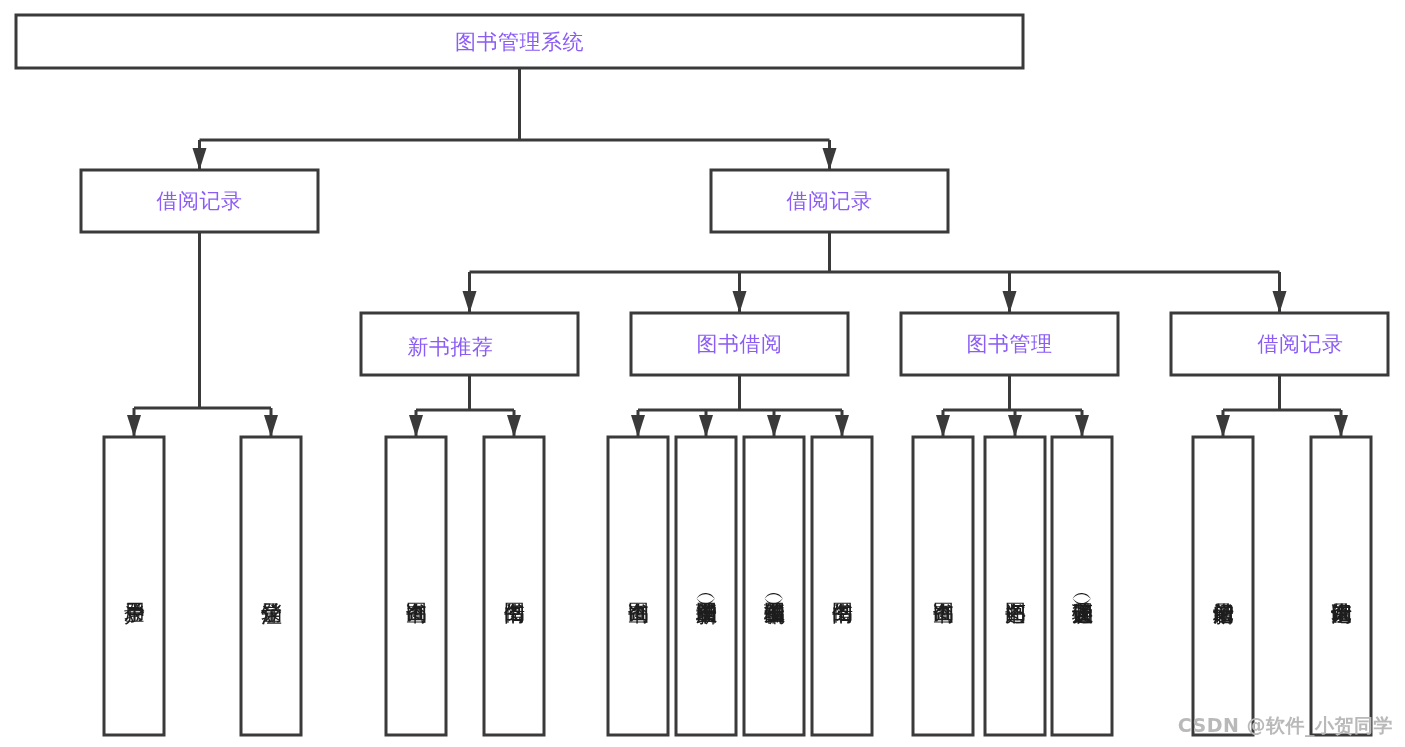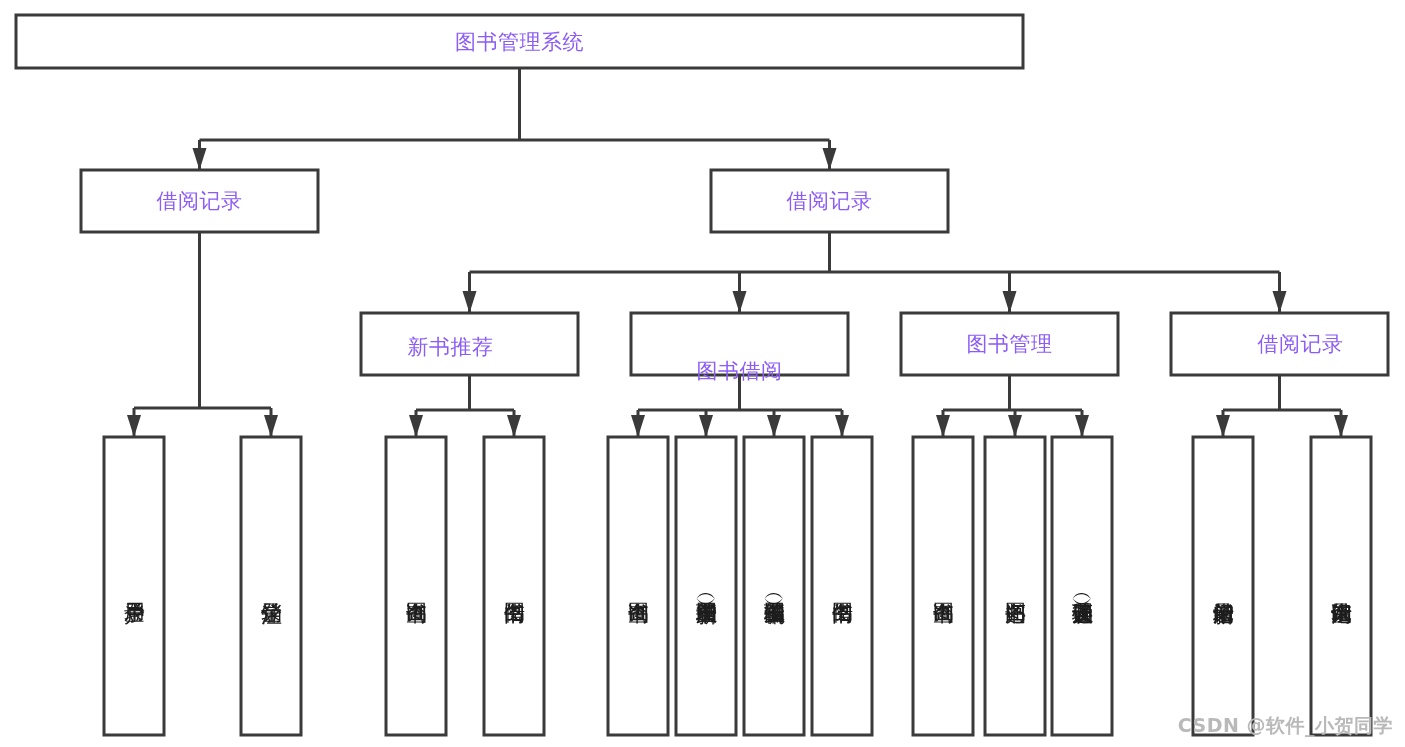--- a/index.html
+++ b/index.html
@@ -154,21 +154,21 @@
         <line x1="1341" y1="410" x2="1341" y2="437" class="connector"></line>
         <polygon points="1334,415 1348,415 1341,437" class="arrow-head"></polygon>
       </g>
   </svg>
 
   <div id="labels-layer">
       <div class="node-label-h" style="left: 16px; top: 15px; width: 1007px; height: 53px;">图书管理系统</div>
       <div class="node-label-h" style="left: 81px; top: 170px; width: 237px; height: 62px;">借阅记录</div>
       <div class="node-label-h" style="left: 711px; top: 170px; width: 237px; height: 62px;">借阅记录</div>
       <div class="node-label-h" style="left: 342px; top: 313px; width: 217px; height: 44px; margin-top: 12px;">新书推荐</div>
-      <div class="node-label-h" style="left: 631px; top: 313px; width: 217px; height: 62px; margin-top: 27px;">图书借阅</div>
+      <div class="node-label-h" style="left: 631px; top: 313px; width: 217px; height: 62px;">图书借阅</div>
       <div class="node-label-h" style="left: 901px; top: 313px; width: 217px; height: 62px;">图书管理</div>
       <div class="node-label-h" style="left: 1171px; top: 313px; width: 259px; height: 62px;">借阅记录</div>
       <div class="node-label-v" style="left: 104px; top: 437px; width: 60px; height: 298px;">用户登录</div>
       <div class="node-label-v" style="left: 241px; top: 437px; width: 60px; height: 298px;">注销登录</div>
       <div class="node-label-v" style="left: 386px; top: 437px; width: 60px; height: 298px;">查询图书</div>
       <div class="node-label-v" style="left: 484px; top: 437px; width: 60px; height: 298px;">借阅图书</div>
       <div class="node-label-v" style="left: 608px; top: 437px; width: 60px; height: 298px;">查询图书</div>
       <div class="node-label-v" style="left: 676px; top: 437px; width: 60px; height: 298px;">新增图书（管理员）</div>
       <div class="node-label-v" style="left: 744px; top: 437px; width: 60px; height: 298px;">编辑图书（管理员）</div>
       <div class="node-label-v" style="left: 812px; top: 437px; width: 60px; height: 298px;">借阅图书</div>

